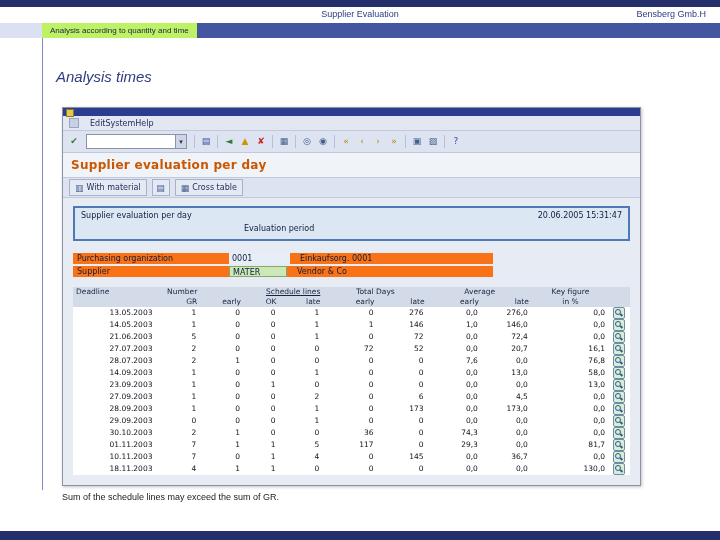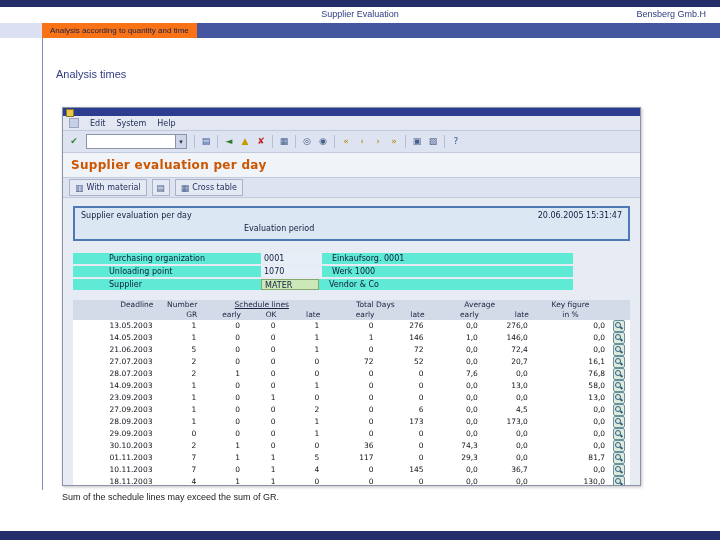--- a/index.html
+++ b/index.html
@@ -7,23 +7,23 @@
     width:720px;height:540px;position:relative;overflow:hidden;
     background:#ffffff;font-family:"Liberation Sans",sans-serif;
   }
   
   .top-bar{position:absolute;left:0;top:0;width:720px;height:7px;background:#232e6b;}
   .hdr-center{position:absolute;left:0;top:9px;width:720px;text-align:center;font-size:9px;color:#2f3c80;}
   .hdr-right{position:absolute;right:14px;top:9px;font-size:9px;color:#2f3c80;}
   .band{position:absolute;left:0;top:23px;width:720px;height:15px;background:#4456a0;}
   .band-left{position:absolute;left:0;top:0;width:42px;height:15px;background:#dbe1f2;}
   .band-tab{position:absolute;left:42px;top:0;height:15px;line-height:15px;padding:0 8px;
-    background:#f97316;color:#17204d;font-size:8px;white-space:nowrap;}
+    background:#bef264;color:#17204d;font-size:8px;white-space:nowrap;}
   .left-rule{position:absolute;left:42px;top:38px;width:1px;height:452px;background:#7e8cc0;}
-  .slide-title{position:absolute;left:56px;top:68px;font-size:11px;color:#2f3c80;}
+  .slide-title{position:absolute;left:56px;top:68px;font-size:15px;color:#2f3c80;font-style:italic;}
   .caption{position:absolute;left:62px;top:492px;font-size:9px;color:#222;}
   .bottom-bar{position:absolute;left:0;top:531px;width:720px;height:9px;background:#232e6b;}
 
   
   .sap-window{position:absolute;left:62px;top:107px;width:577px;height:377px;
     border:1px solid #8a93a8;background:#e6ebf4;box-shadow:1px 1px 3px rgba(0,0,0,.25);
     display:flex;flex-direction:column;font-family:"DejaVu Sans",sans-serif;}
   .sap-titlebar{height:8px;background:#2c3c8e;position:relative;flex:none;}
   .win-icon{position:absolute;left:3px;top:1px;width:6px;height:6px;background:#e8c84a;border:1px solid #8a7a20;}
   .sap-menubar{height:14px;flex:none;background:#e2e7f2;border-bottom:1px solid #c2c9dc;
@@ -54,34 +54,34 @@
   .sap-content{flex:1;padding:8px 10px 0 10px;overflow:hidden;position:relative;}
 
   .header-box{border:2px solid #4d79b5;background:#dce7f4;padding:2px 6px 4px 6px;
     font-size:8px;color:#101d3d;}
   .hb-row1{display:flex;justify-content:space-between;height:12px;line-height:12px;}
   .hb-row2{display:flex;align-items:center;height:13px;margin-left:155px;gap:6px;padding-left:8px;}
   .yellow-field{background:#f6f0a0;border:1px solid #a89d2e;padding:0 5px;height:11px;
     line-height:11px;min-width:150px;}
 
   .info-block{margin-top:12px;font-size:8px;color:#101d3d;}
-  .info-row{display:flex;align-items:center;height:11px;width:468px;background:#5eead4;margin-bottom:2px;padding-left:32px;}
+  .info-row{display:flex;align-items:center;height:11px;width:420px;background:#f97316;margin-bottom:2px;}
   .info-label{width:152px;padding-left:4px;}
   .info-value{width:58px;height:11px;line-height:11px;background:#e7eef7;padding-left:3px;}
   .info-value.green{background:#cde8b8;border:1px solid #86a86a;box-sizing:border-box;}
   .info-desc{padding-left:10px;}
 
   table.data{margin-top:10px;border-collapse:collapse;table-layout:fixed;width:100%;
     font-size:7.5px;color:#10131a;}
   table.data th{background:#d4dbe8;color:#1a2440;font-weight:normal;height:10px;
     line-height:10px;padding:0 3px;white-space:nowrap;overflow:hidden;}
-  th.h-left{text-align:right;vertical-align:top;}
+  th.h-left{text-align:left;vertical-align:top;}
   th.h-right{text-align:right;}
   th.h-grp{text-align:center;}
-  th.u{text-decoration:underline;}
+  th.u{text-decoration:underline;text-align:right;}
   table.data td{height:10px;line-height:10px;padding:0 4px 0 3px;background:#ffffff;
     white-space:nowrap;overflow:hidden;}
   td.c-deadline{background:#f6d9d3;text-align:right;}
   td.c-num{text-align:right;}
   td.c-icon{background:transparent;padding:0 2px;text-align:center;}
   .mag{display:inline-block;width:10px;height:10px;background:#dcead8;border:1px solid #6a8f9e;
     border-radius:2px;position:relative;vertical-align:middle;}
   .mag::before{content:"";position:absolute;left:1px;top:1px;width:4px;height:4px;
     border:1px solid #2a5d8f;border-radius:50%;}
   .mag::after{content:"";position:absolute;left:6px;top:6px;width:3px;height:1.5px;
@@ -102,21 +102,21 @@
 <div class="left-rule"></div>
 <div class="slide-title">Analysis times</div>
 
 <div class="sap-window">
   <div class="sap-titlebar">
     <span class="win-icon"></span>
   </div>
 
   <div class="sap-menubar">
     <span class="menu-grip"></span>
-    <span style="display:flex;gap:11px;">
+    <span style="display:flex;gap:0;">
         <span class="menu-item">Edit</span>
         <span class="menu-item">System</span>
         <span class="menu-item">Help</span>
       </span>
   </div>
 
   <div class="sap-toolbar">
     <span class="tb-btn" style="color:#2e7d32">✔</span>
     <span class="cmd-wrap">
       <input class="cmd-input" value="" style="">
@@ -170,25 +170,20 @@
       <div class="hb-row2">
         <span>Evaluation period</span>
       </div>
     </div>
 
     <div class="info-block">
         <div class="info-row">
           <span class="info-label">Purchasing organization</span>
           <span class="info-value">0001</span>
           <span class="info-desc">Einkaufsorg. 0001</span>
-        </div>
-        <div class="info-row">
-          <span class="info-label">Unloading point</span>
-          <span class="info-value">1070</span>
-          <span class="info-desc">Werk 1000</span>
         </div>
         <div class="info-row">
           <span class="info-label">Supplier</span>
           <span class="info-value green">MATER</span>
           <span class="info-desc">Vendor &amp; Co</span>
         </div>
       </div>
 
     <table class="data">
       <colgroup>

